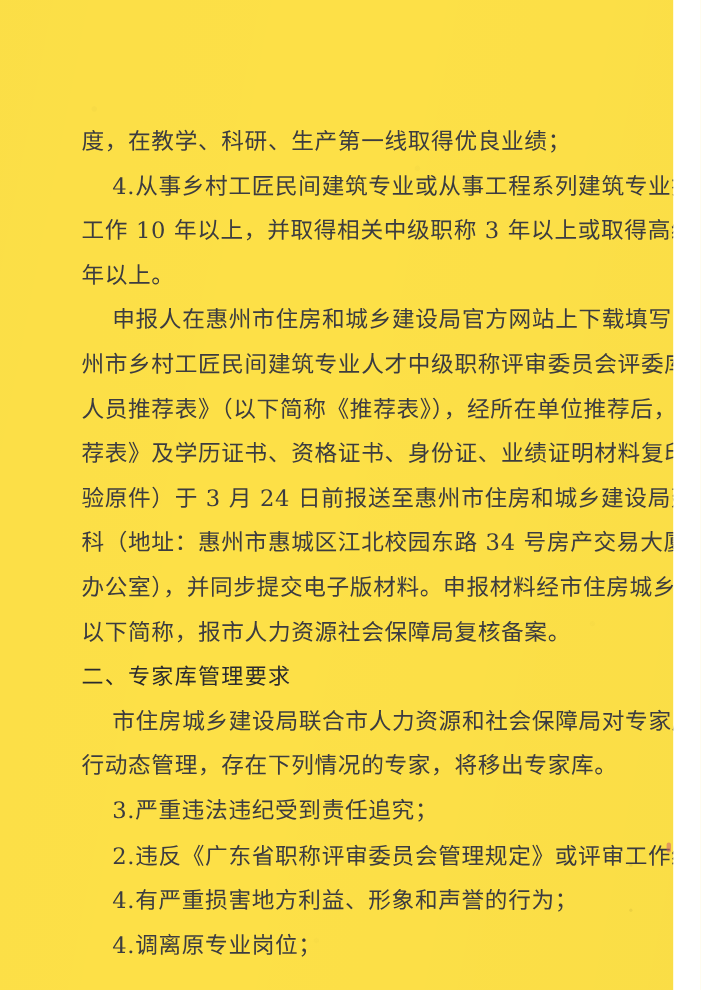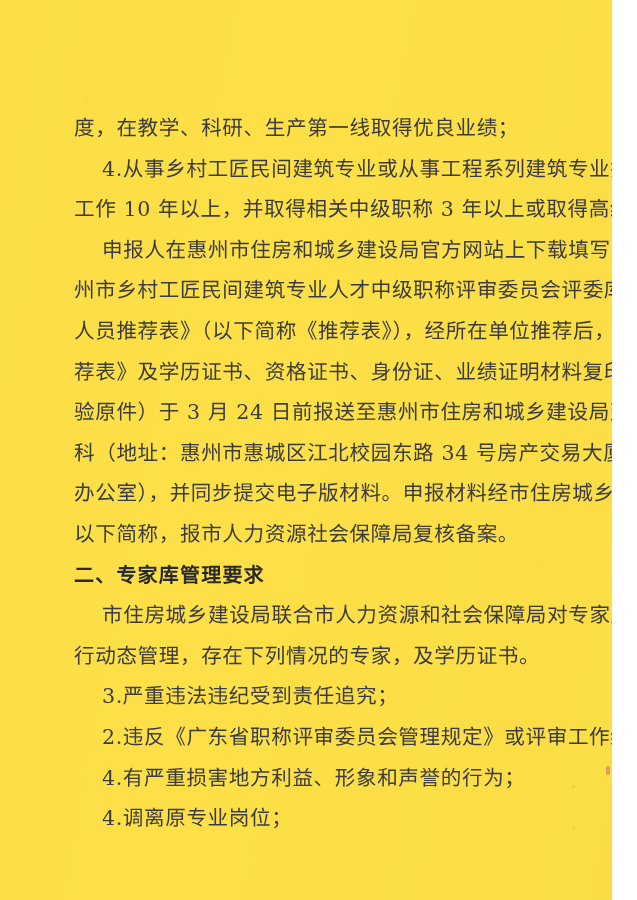--- a/index.html
+++ b/index.html
@@ -50,21 +50,21 @@
     font-family: "DejaVu Serif", "Liberation Serif", serif;
   }
 
   
   .line.indent {
     text-indent: 28px;
   }
 
   
   .line.heading {
-    font-weight: bold;
+    font-weight: normal;
     color: #2a2a2e;
     letter-spacing: 1.2px;
     font-family: "DejaVu Sans", "Liberation Sans", sans-serif;
     font-size: 20px;
   }
 
   
   .line.item {
     text-indent: 28px;
   }
@@ -123,31 +123,32 @@
 
   <div class="scan-noise"></div>
 
   <div class="corner-mark-tail"></div>
   <div class="corner-mark"></div>
 
   <div class="body-text">
       <div class="line">度，在教学、科研、生产第一线取得优良业绩；</div>
       <div class="line indent">4.从事乡村工匠民间建筑专业或从事工程系列建筑专业技术</div>
       <div class="line">工作 10 年以上，并取得相关中级职称 3 年以上或取得高级职称 1</div>
+      <div class="line">年以上。</div>
       <div class="line indent">申报人在惠州市住房和城乡建设局官方网站上下载填写《惠</div>
       <div class="line">州市乡村工匠民间建筑专业人才中级职称评审委员会评委库入库</div>
       <div class="line">人员推荐表》（以下简称《推荐表》），经所在单位推荐后，将《推</div>
       <div class="line">荐表》及学历证书、资格证书、身份证、业绩证明材料复印件（需</div>
       <div class="line">验原件）于 3 月 24 日前报送至惠州市住房和城乡建设局建设科技</div>
       <div class="line">科（地址：惠州市惠城区江北校园东路 34 号房产交易大厦 1019</div>
       <div class="line">办公室），并同步提交电子版材料。申报材料经市住房城乡建设局</div>
       <div class="line">以下简称，报市人力资源社会保障局复核备案。</div>
       <div class="line heading">二、专家库管理要求</div>
       <div class="line indent">市住房城乡建设局联合市人力资源和社会保障局对专家库实</div>
-      <div class="line">行动态管理，存在下列情况的专家，及学历证书。</div>
+      <div class="line">行动态管理，存在下列情况的专家，将移出专家库。</div>
       <div class="line item">3.严重违法违纪受到责任追究；</div>
       <div class="line item">2.违反《广东省职称评审委员会管理规定》或评审工作纪律；</div>
       <div class="line item">4.有严重损害地方利益、形象和声誉的行为；</div>
       <div class="line item">4.调离原专业岗位；</div>
     </div>
 
   <div class="red-speck"></div>
   <div class="gray-speck-a"></div>
   <div class="gray-speck-b"></div>
 

